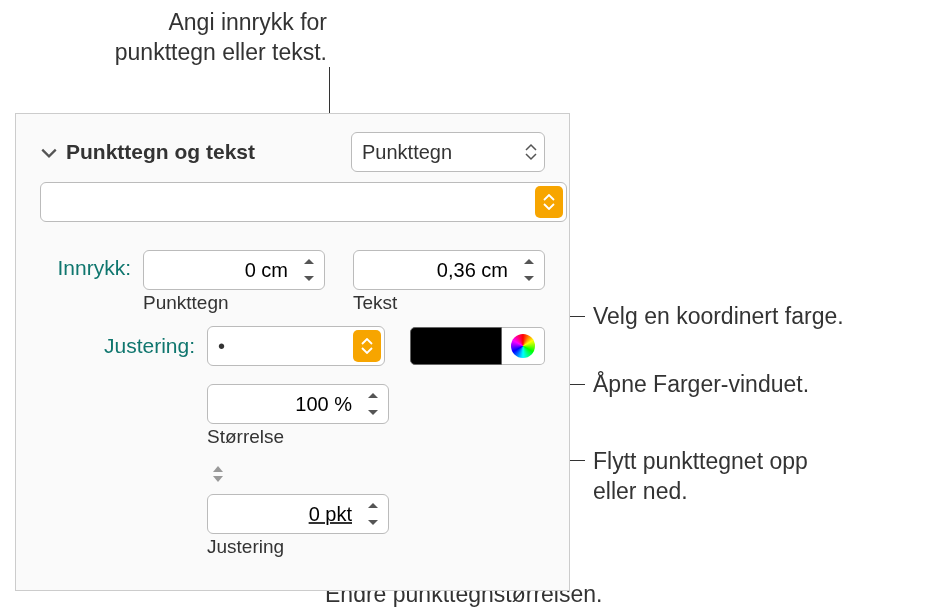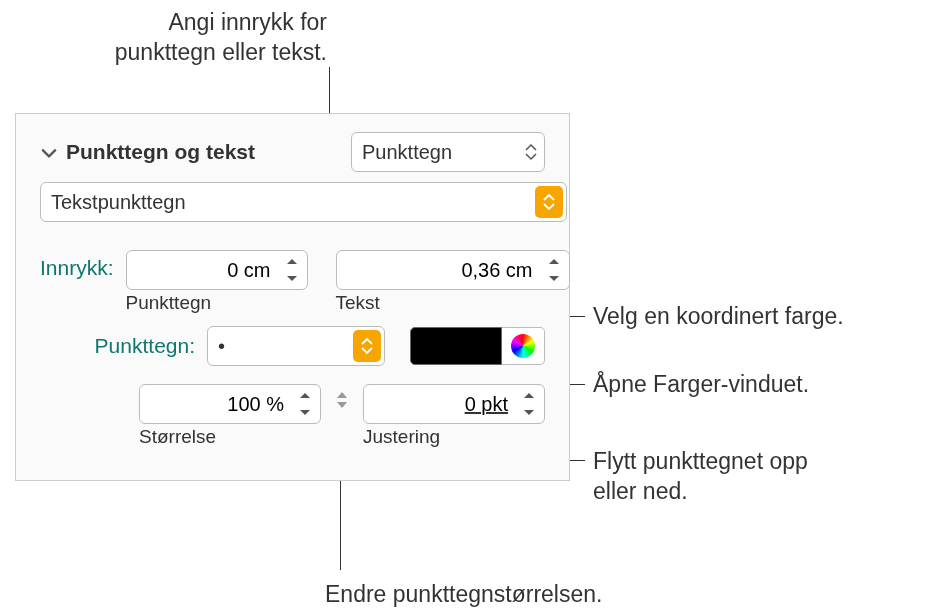--- a/index.html
+++ b/index.html
@@ -211,21 +211,20 @@
             <path d="M2 7 L7 2 L12 7" stroke="#555" stroke-width="1.5" fill="none"></path>
           </svg>
         <svg viewBox="0 0 14 9">
             <path d="M2 2 L7 7 L12 2" stroke="#555" stroke-width="1.5" fill="none"></path>
           </svg>
       </div>
     </div>
   </div>
 
   <div class="select-box wide-select" style="width:100%;">
-    <span>Tekstpunkttegn</span>
     <div class="orange-pill">
       <svg viewBox="0 0 12 8">
           <path d="M1 6 L6 1 L11 6" stroke="#fff" stroke-width="1.8" fill="none"></path>
         </svg>
       <svg viewBox="0 0 12 8">
           <path d="M1 2 L6 7 L11 2" stroke="#fff" stroke-width="1.8" fill="none"></path>
         </svg>
     </div>
   </div>
 
@@ -244,42 +243,42 @@
             <div>
                 <svg viewBox="0 0 12 8">
                   <path d="M1 2 L6 7 L11 2"></path>
                 </svg>
               </div>
           </div>
         </div>
         <div class="sublabel">Punkttegn</div>
       </div>
       <div>
-        <div class="stepper" style="width:160px;padding-left:42px;">
+        <div class="stepper" style="width:160px;">
           <input readonly="" value="0,36 cm" style="">
           <div class="stepper-arrows">
             <div>
                 <svg viewBox="0 0 12 8">
                   <path d="M1 6 L6 1 L11 6"></path>
                 </svg>
               </div>
             <div>
                 <svg viewBox="0 0 12 8">
                   <path d="M1 2 L6 7 L11 2"></path>
                 </svg>
               </div>
           </div>
         </div>
         <div class="sublabel">Tekst</div>
       </div>
     </div>
   </div>
 
   <div class="row" style="margin-top:12px;">
-    <div class="row-label" style="width:155px; padding-right:12px;">Punkttegn:</div>
+    <div class="row-label" style="width:155px; padding-right:12px;">Justering:</div>
     <div class="select-box" style="width:130px; padding-right:36px;">
       <span>•</span>
       <div class="orange-pill">
         <svg viewBox="0 0 12 8">
             <path d="M1 6 L6 1 L11 6" stroke="#fff" stroke-width="1.8" fill="none"></path>
           </svg>
         <svg viewBox="0 0 12 8">
             <path d="M1 2 L6 7 L11 2" stroke="#fff" stroke-width="1.8" fill="none"></path>
           </svg>
       </div>
@@ -288,21 +287,21 @@
     <div style="display:flex;">
       <div class="color-swatch"></div>
       <div class="color-wheel">
         <div class="color-wheel-circle"></div>
       </div>
     </div>
   </div>
 
   <div class="row" style="margin-top:18px; align-items:flex-start;">
     <div style="width:167px;"></div>
-    <div style="display:flex; gap:10px; align-items:flex-start;">
+    <div style="display:flex; gap:10px; align-items:flex-start;flex-direction:column;">
       <div>
         <div class="stepper" style="width:150px;">
           <input readonly="" value="100 %" style="">
           <div class="stepper-arrows">
             <div>
                 <svg viewBox="0 0 12 8">
                   <path d="M1 6 L6 1 L11 6"></path>
                 </svg>
               </div>
             <div>

